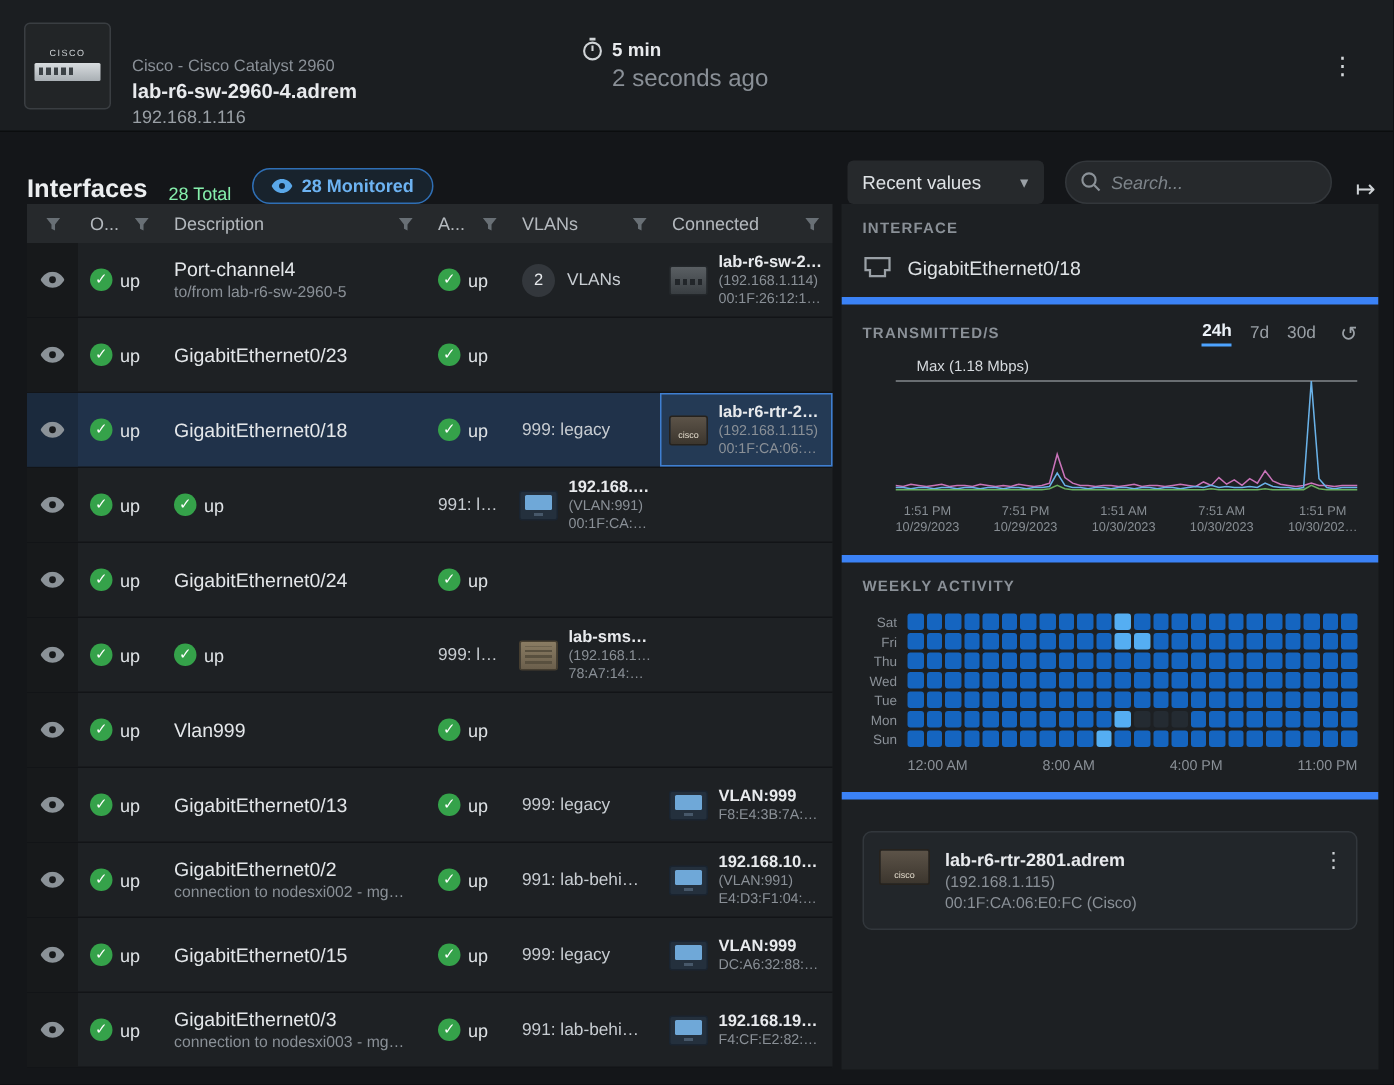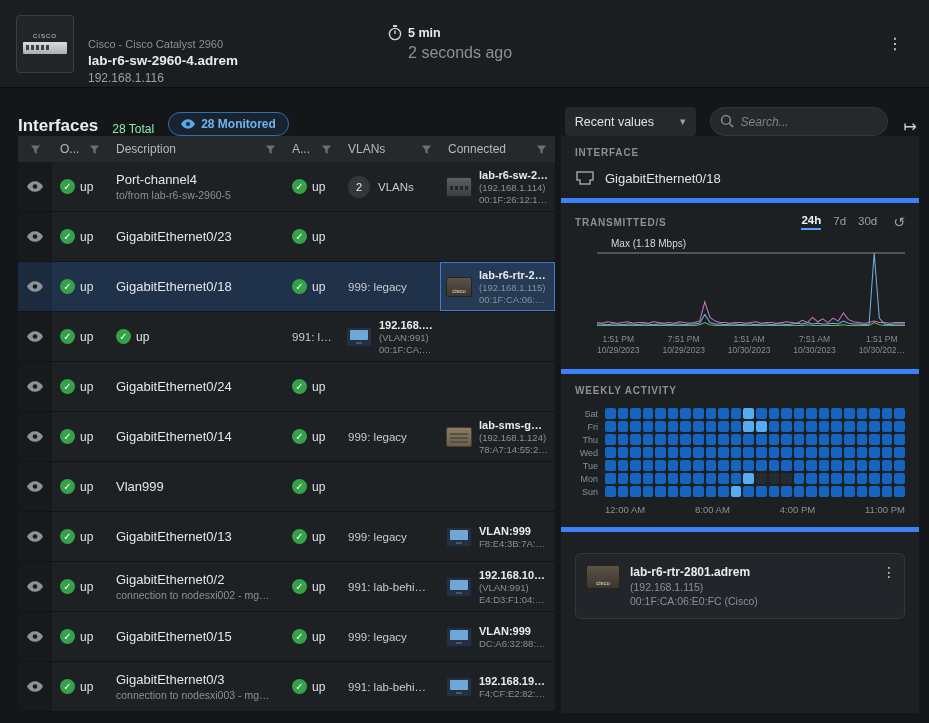--- a/index.html
+++ b/index.html
@@ -386,24 +386,20 @@
         <path d="M12 0C7 0 2.7 3 0 8c2.7 5 7 8 12 8s9.3-3 12-8C21.3 3 17 0 12 0z" fill="#8b9298"></path>
         <circle cx="12" cy="8" r="3.4" fill="#17191b"></circle>
       </svg>
     </div>
     <div class="cell c-op">
       <span class="up-badge">
         <span class="up-dot">✓</span>
         <span class="up-txt">up</span>
       </span>
     </div>
-    <div class="cell c-desc">
-      <div class="d1">GigabitEthernet0/14</div>
-
-    </div>
     <div class="cell c-adm">
       <span class="up-badge">
         <span class="up-dot">✓</span>
         <span class="up-txt">up</span>
       </span>
     </div>
     <div class="cell c-vlan">
 
       <span class="vlan-text">999: legacy</span>
     </div>

